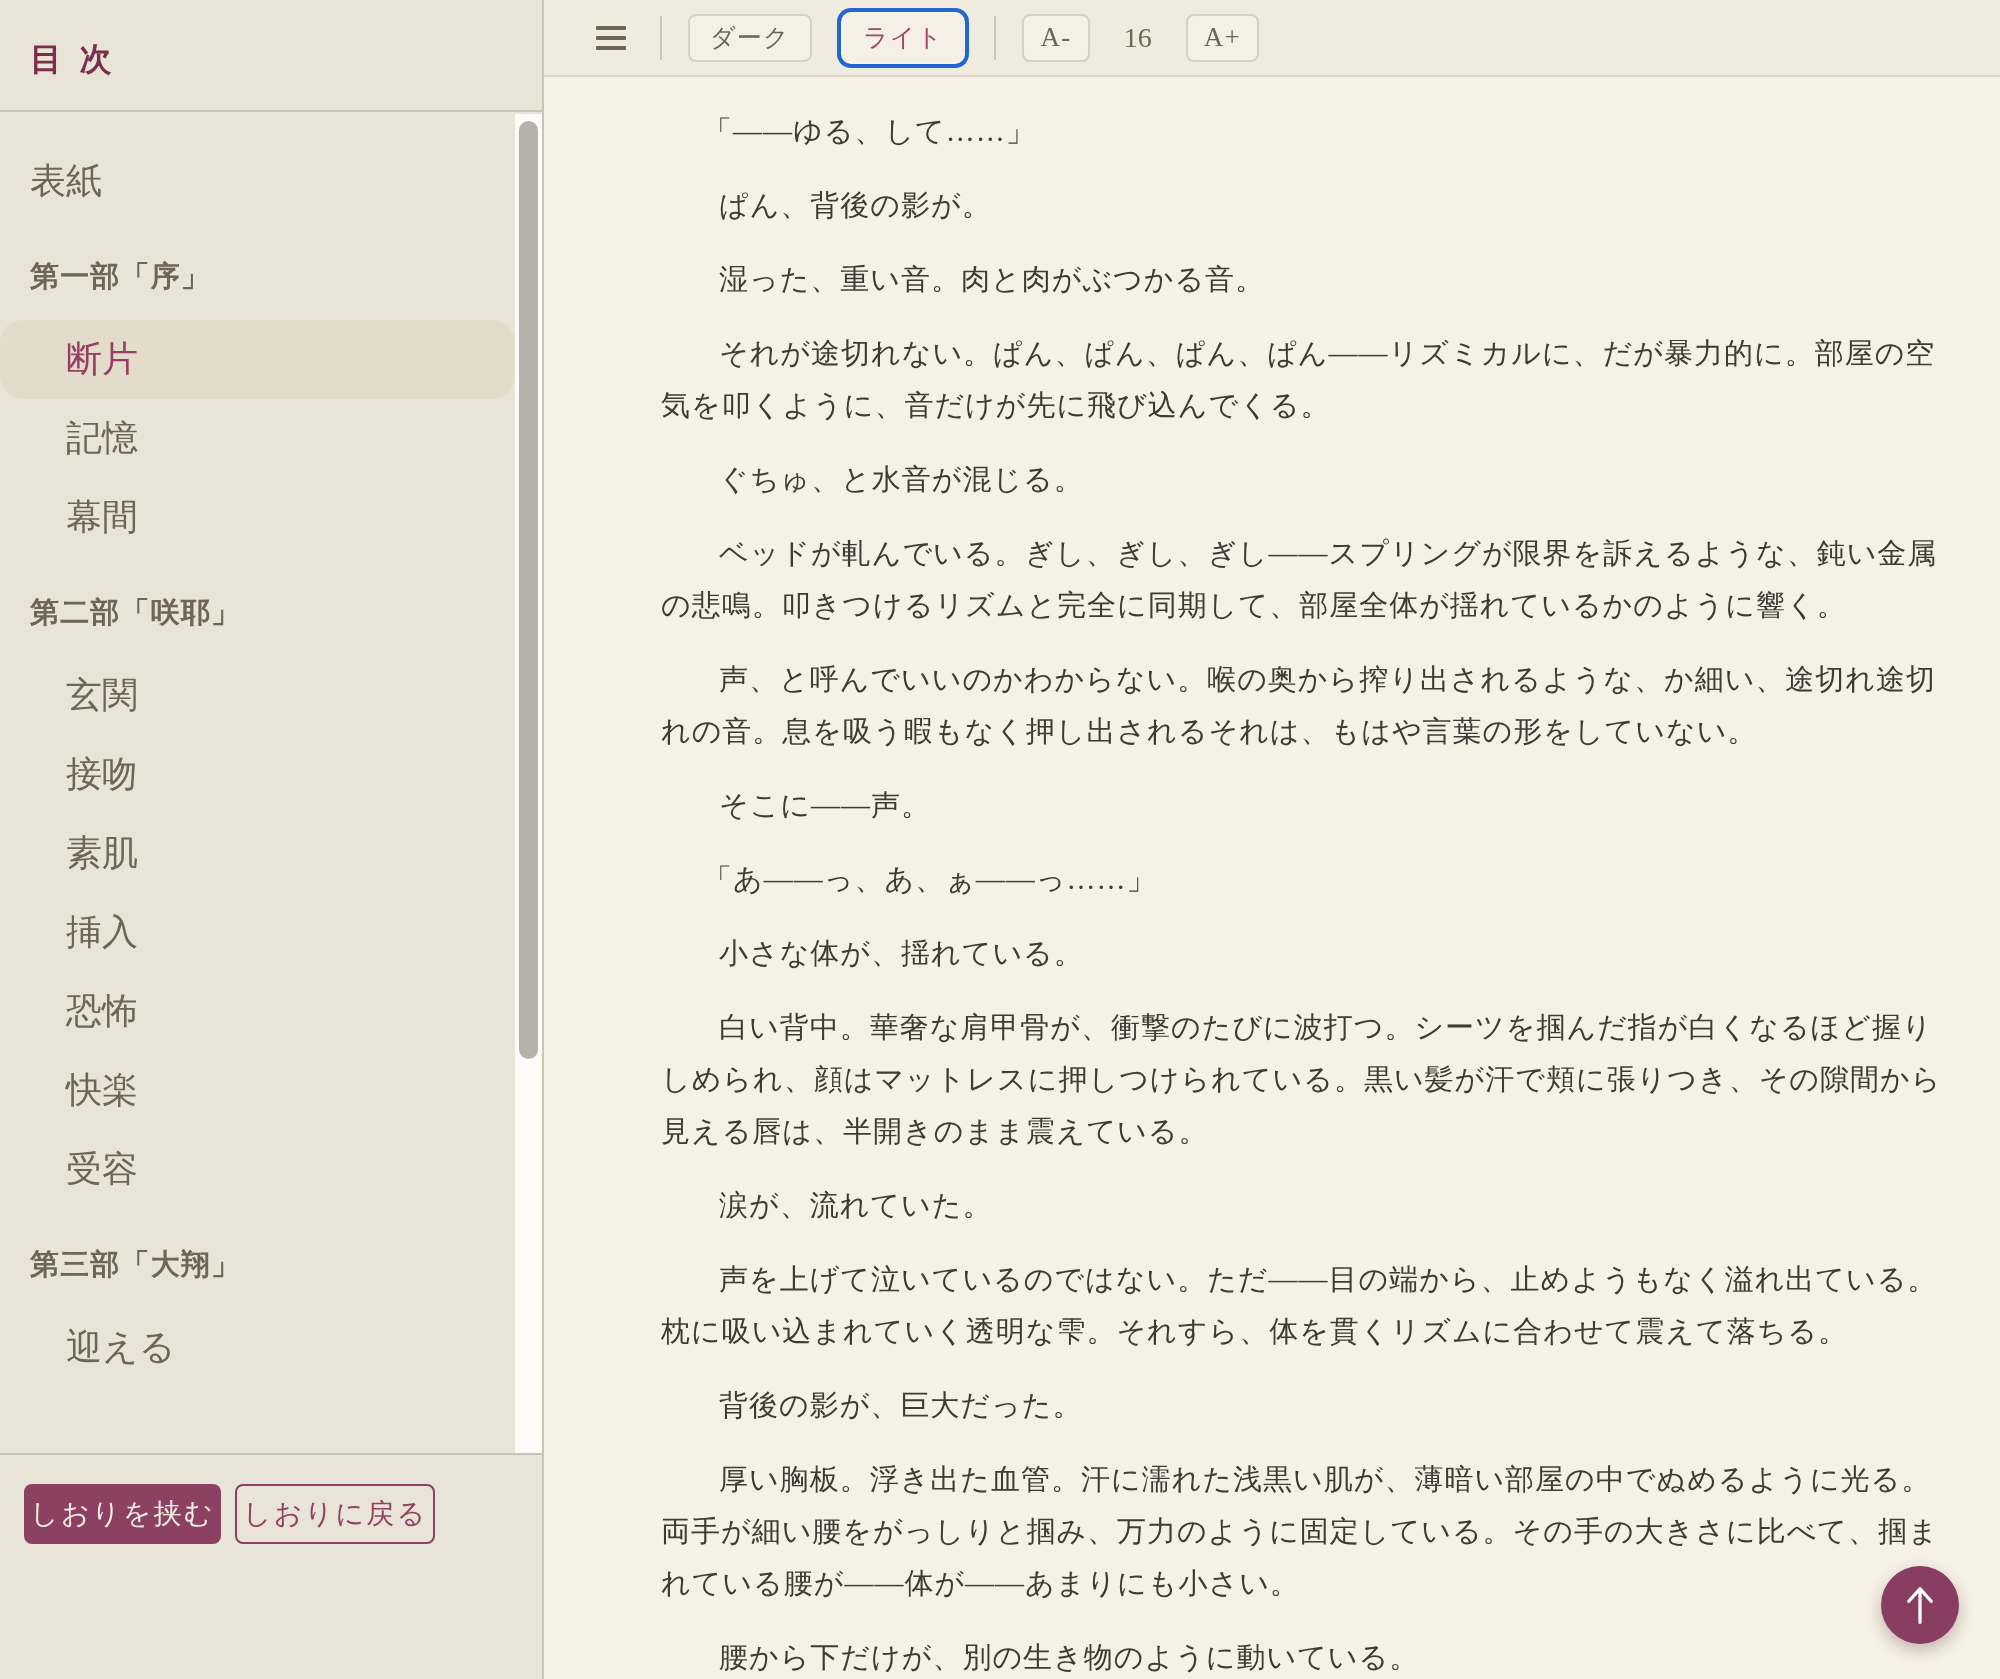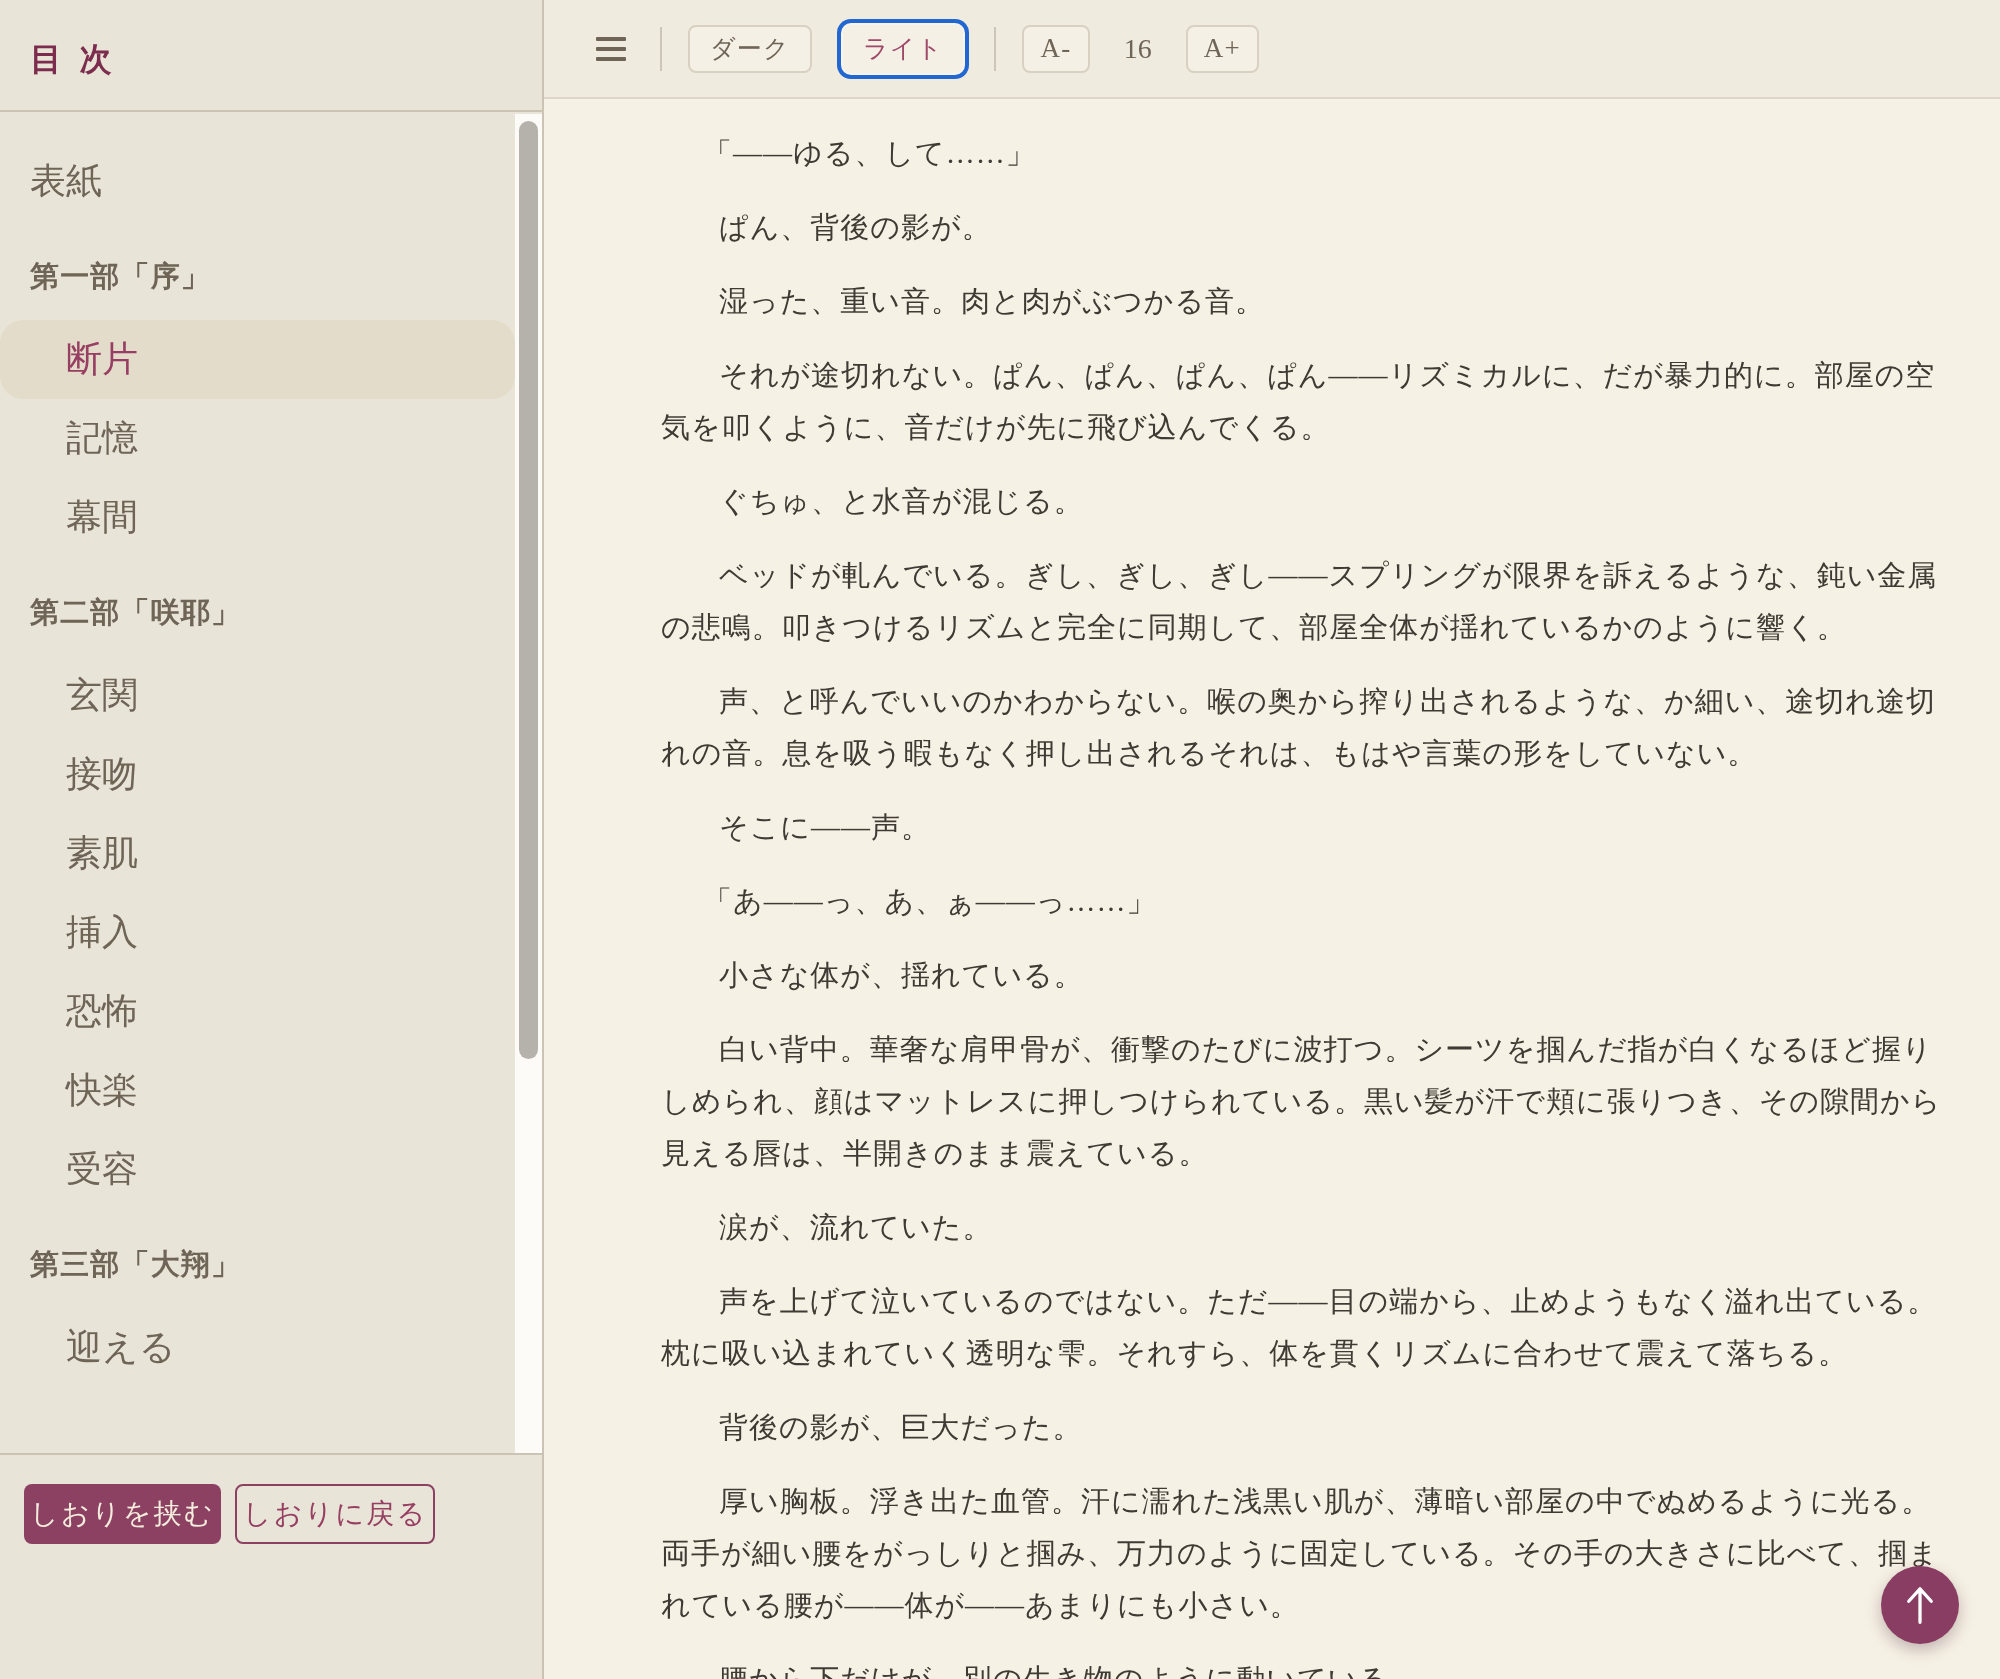--- a/index.html
+++ b/index.html
@@ -28,21 +28,21 @@
   .sb-track{position:absolute;top:114px;bottom:226px;right:0;width:27px;background:#fcfbf8;}
   .sb-thumb{position:absolute;left:4px;top:7px;width:19px;height:938px;background:#b5b2ac;border-radius:10px;cursor:pointer;}
   
   .sidebar-footer{position:absolute;left:0;right:0;bottom:0;height:226px;border-top:2px solid var(--line);
     padding:29px 24px 0;display:flex;flex-direction:row;gap:14px;background:var(--sidebar-bg);}
   .btn-bookmark{height:60px;border-radius:8px;font-size:28px;font-family:inherit;cursor:pointer;letter-spacing:.08em;}
   .btn-bookmark.primary{background:var(--accent);color:#f4ecdd;border:none;}
   .btn-bookmark.secondary{background:transparent;color:var(--maroon-text);border:2px solid var(--accent);}
   
   .main{flex:1;display:flex;flex-direction:column;height:100%;background:var(--content-bg);min-width:0;}
-  .toolbar{flex:none;height:99px;background:#f0ebdf;border-bottom:2px solid #ddd6c8;
+  .toolbar{flex:none;height:77px;background:#f0ebdf;border-bottom:2px solid #ddd6c8;
     display:flex;align-items:center;padding-left:52px;gap:26px;}
   .hamburger{width:38px;height:48px;background:transparent;border:none;padding:0;cursor:pointer;
     display:flex;flex-direction:column;justify-content:center;gap:6px;}
   .hamburger span{display:block;width:30px;height:4px;background:var(--muted);border-radius:1px;}
   .vsep{width:2px;height:44px;background:#cdc6b8;flex:none;}
   .tbtn{height:48px;padding:0 20px;background:#f5f0e5;border:2px solid #d8d1c2;border-radius:8px;
     font-size:25px;color:var(--muted);font-family:inherit;cursor:pointer;letter-spacing:.05em;}
   .tbtn.light{color:#a04a6a;border:none;border-radius:8px;margin:0 5px;
     box-shadow:0 0 0 2px #f7f4ec,0 0 0 6px var(--focus);text-align:center;}
   .fsize{font-size:28px;color:var(--muted);margin:0 8px;}

